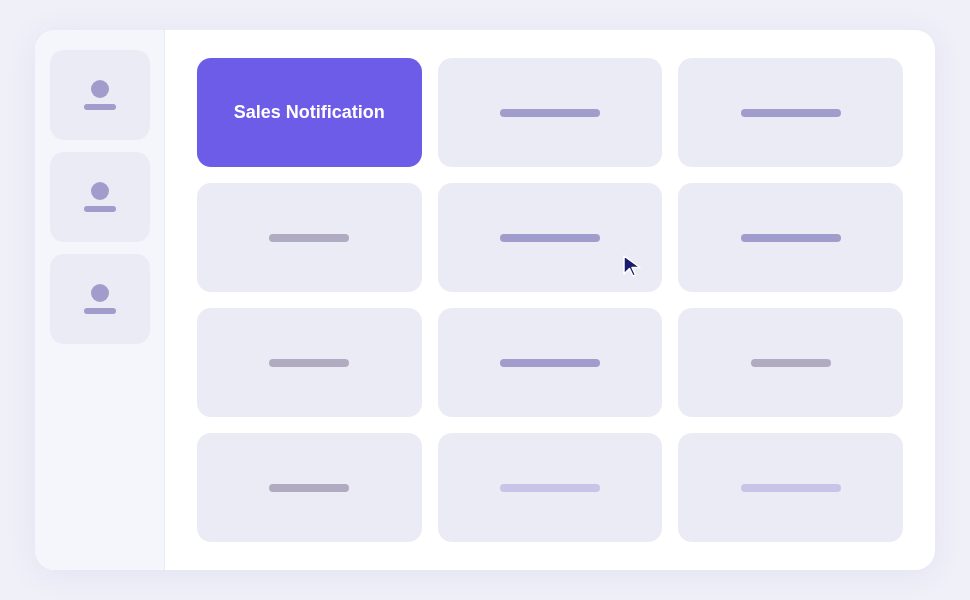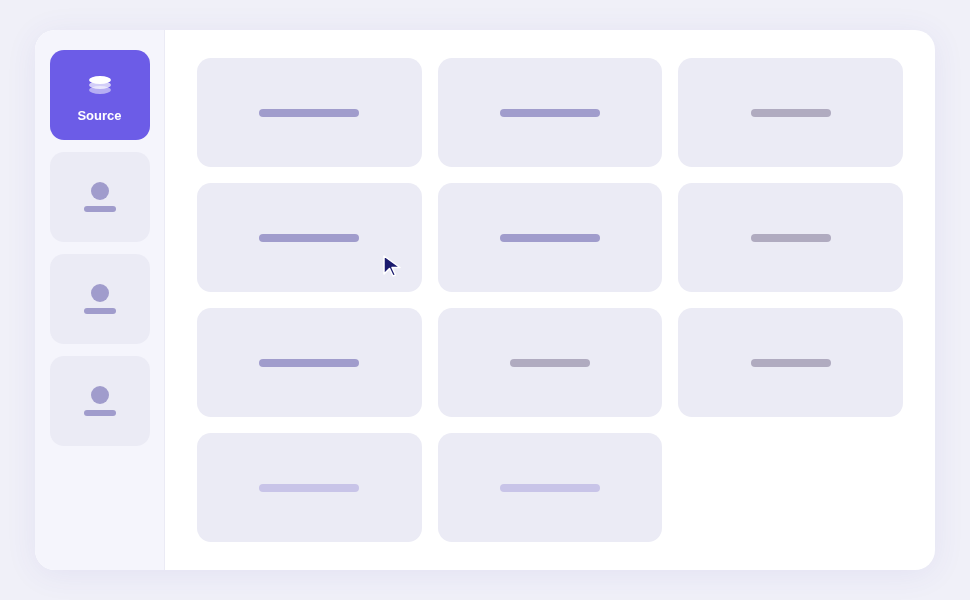--- a/index.html
+++ b/index.html
@@ -161,33 +161,20 @@
       height: 26px;
     }
   </style>
 </head>
 <body>
 
 <div class="app-container">
 
   <div class="sidebar">
 
-    <div class="sidebar-item active">
-      <div class="icon-stack">
-        <svg class="stack-icon" viewBox="0 0 32 32" fill="none" xmlns="http://www.w3.org/2000/svg">
-
-          <ellipse cx="16" cy="22" rx="11" ry="4" fill="rgba(255,255,255,0.5)"></ellipse>
-
-          <ellipse cx="16" cy="17" rx="11" ry="4" fill="rgba(255,255,255,0.7)"></ellipse>
-
-          <ellipse cx="16" cy="12" rx="11" ry="4" fill="rgba(255,255,255,1)"></ellipse>
-        </svg>
-      </div>
-      <span class="label">Source</span>
-    </div>
 
     <div class="sidebar-item inactive">
       <div class="person-icon-wrapper">
         <div class="person-head"></div>
         <div class="person-bar"></div>
       </div>
     </div>
 
     <div class="sidebar-item inactive">
       <div class="person-icon-wrapper">
@@ -201,20 +188,23 @@
         <div class="person-head"></div>
         <div class="person-bar"></div>
       </div>
     </div>
 
   </div>
 
   <div class="main-content">
     <div class="grid">
 
+      <div class="grid-card featured">
+        <span class="card-text">Sales Notification</span>
+      </div>
       <div class="grid-card">
         <div class="card-bar"></div>
       </div>
       <div class="grid-card">
         <div class="card-bar"></div>
       </div>
 
       <div class="grid-card">
         <div class="card-bar mid"></div>
       </div>

